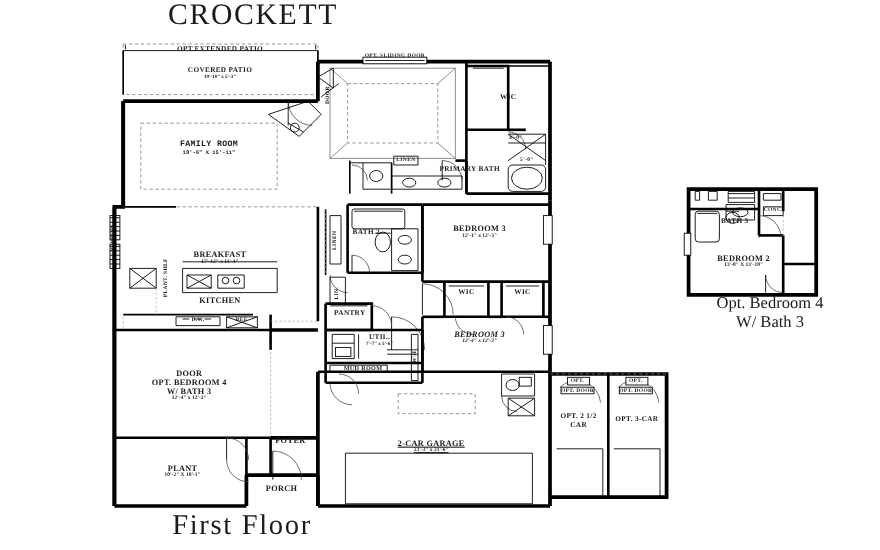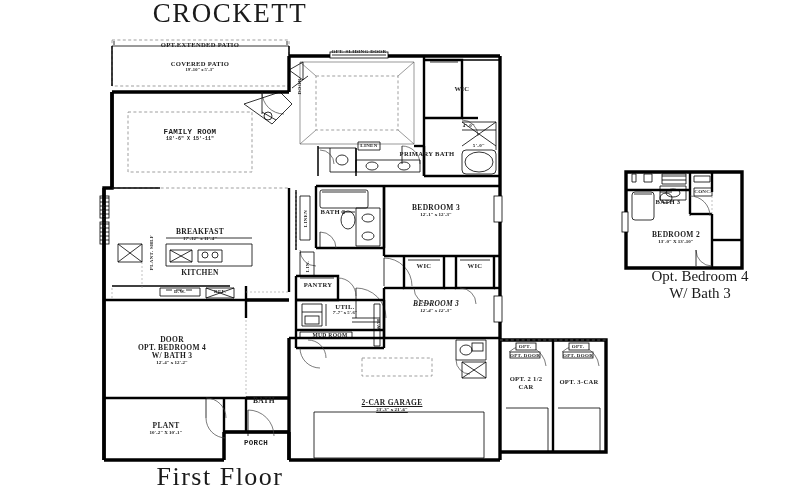--- a/index.html
+++ b/index.html
@@ -406,29 +406,29 @@
   </div>
   <div class="rl s8" style="left:172px;top:343px;">
     <span class="nm">OPT. BEDROOM 4</span>
   </div>
   <div class="rl s8" style="left:172px;top:351px;">
     <span class="nm">W/ BATH 3</span>
     <span class="dm">12'-4" x 12'-2"</span>
   </div>
 
   <div class="rl s8" style="left:264px;top:396px;">
-    <span class="nm">BATH</span>
+    <span class="nm">FOYER</span>
   </div>
 
   <div class="rl s8" style="left:166px;top:421px;">
     <span class="nm">PLANT</span>
     <span class="dm">10'-2" X 10'-1"</span>
   </div>
 
-  <div class="rl s8" style="left:256px;top:439px;font-family:Liberation Mono, monospace;">
+  <div class="rl s8" style="left:256px;top:439px;">
     <span class="nm">PORCH</span>
   </div>
 
   <div class="rl s8" style="left:392px;top:398px;text-decoration:underline;">
     <span class="nm">2-CAR GARAGE</span>
     <span class="dm">23'-3" x 21'-6"</span>
   </div>
 
   <div class="rl s7" style="left:526px;top:375px;width:42px;white-space:normal;line-height:8px;">
     <span class="nm">OPT. 2 1/2 CAR</span>

